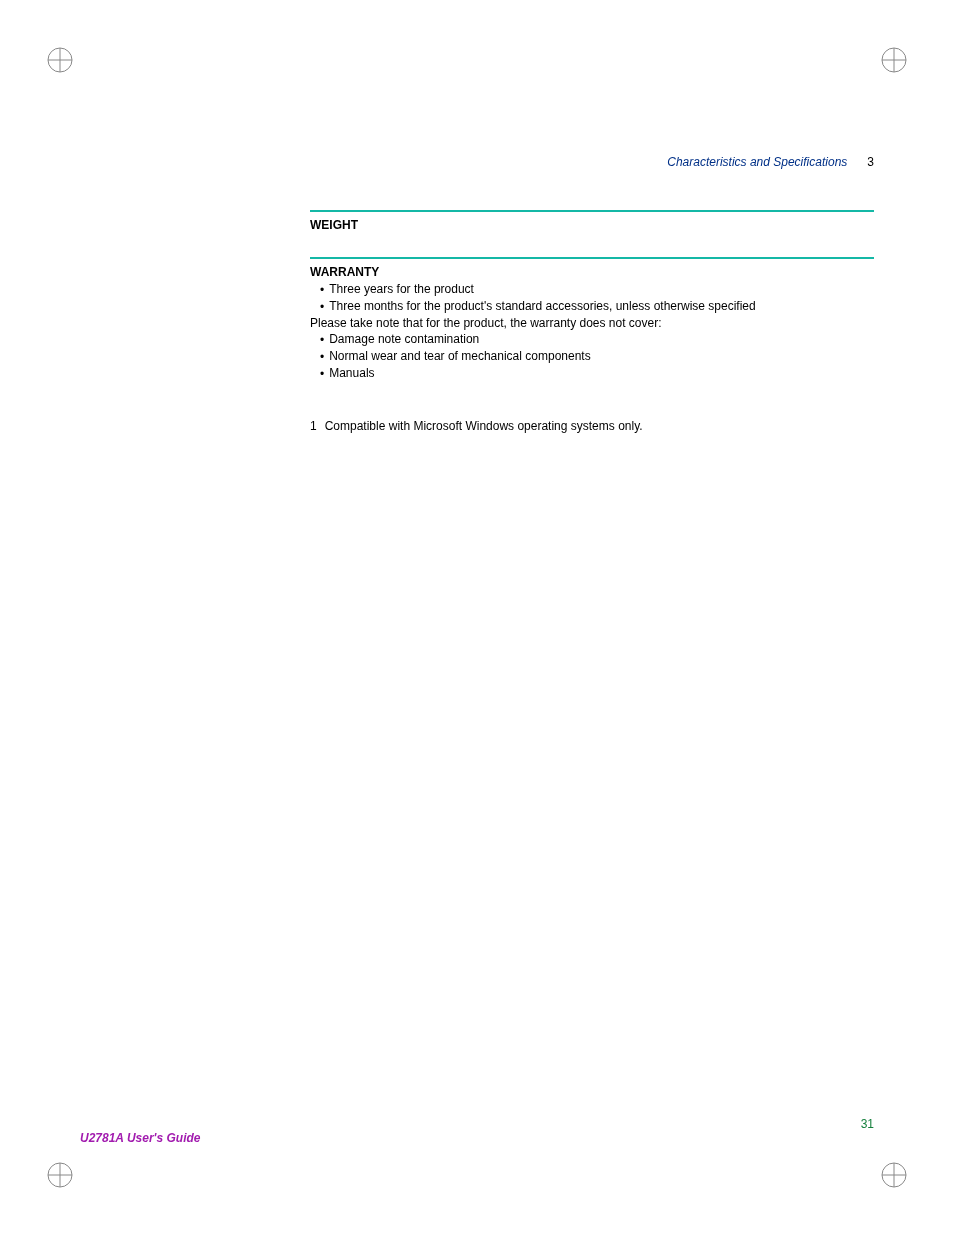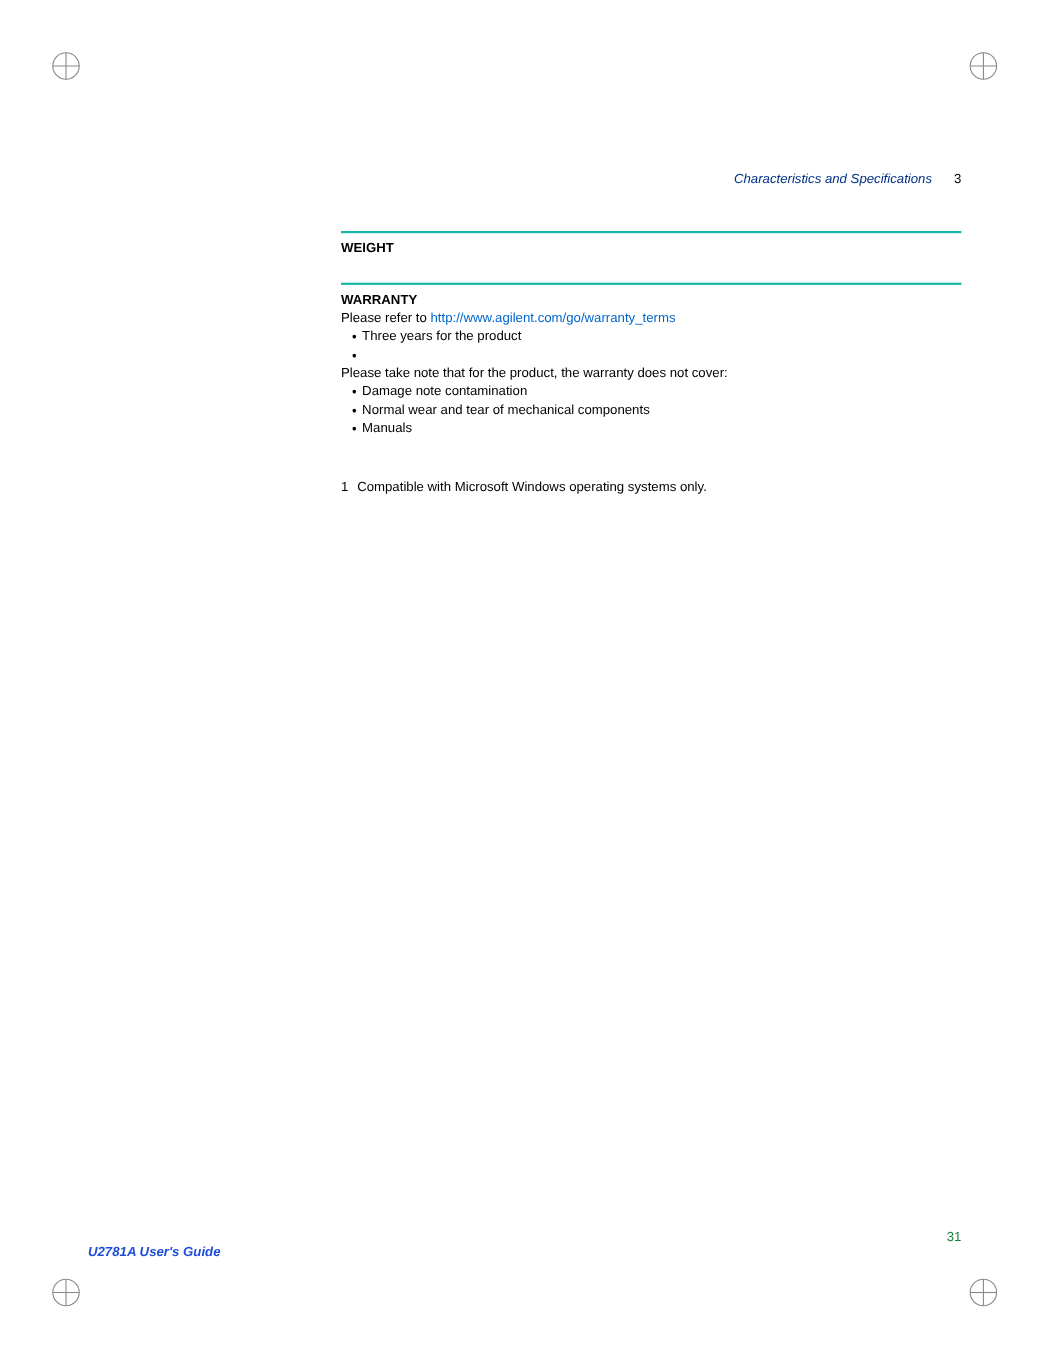--- a/index.html
+++ b/index.html
@@ -125,21 +125,21 @@
       left: 80px;
       right: 80px;
       display: flex;
       justify-content: space-between;
       align-items: center;
     }
 
     .footer-title {
       font-size: 12px;
       font-weight: bold;
-      color: #1d4ed8;
+      color: #a21caf;
       font-style: italic;
       margin-top: 28px;
     }
 
     .footer-page-num {
       font-size: 12px;
       color: #15803d;
     }
   </style>
 </head>
@@ -185,29 +185,27 @@
   </div>
 
   <div class="content-area">
 
     <div class="spec-section">
       <div class="spec-label">WEIGHT</div>
     </div>
 
     <div class="spec-section">
       <div class="spec-label">WARRANTY</div>
-      <div class="spec-value">
-        <span>Please refer to </span><a class="spec-link" href="#">http://www.agilent.com/go/warranty_terms</a>
-      </div>
       <div class="bullet-item">
         <span class="bullet-dot">•</span>
         <span>Three years for the product</span>
       </div>
       <div class="bullet-item">
         <span class="bullet-dot">•</span>
+        <span>Three months for the product's standard accessories, unless otherwise specified</span>
       </div>
       <div class="spec-value">Please take note that for the product, the warranty does not cover:</div>
       <div class="bullet-item">
         <span class="bullet-dot">•</span>
         <span>Damage note contamination</span>
       </div>
       <div class="bullet-item">
         <span class="bullet-dot">•</span>
         <span>Normal wear and tear of mechanical components</span>
       </div>

